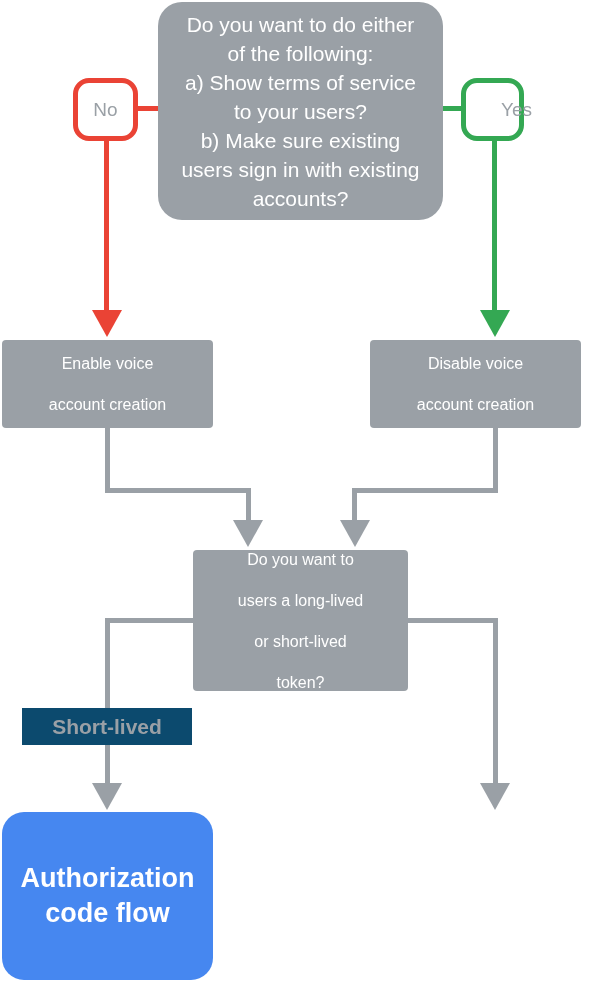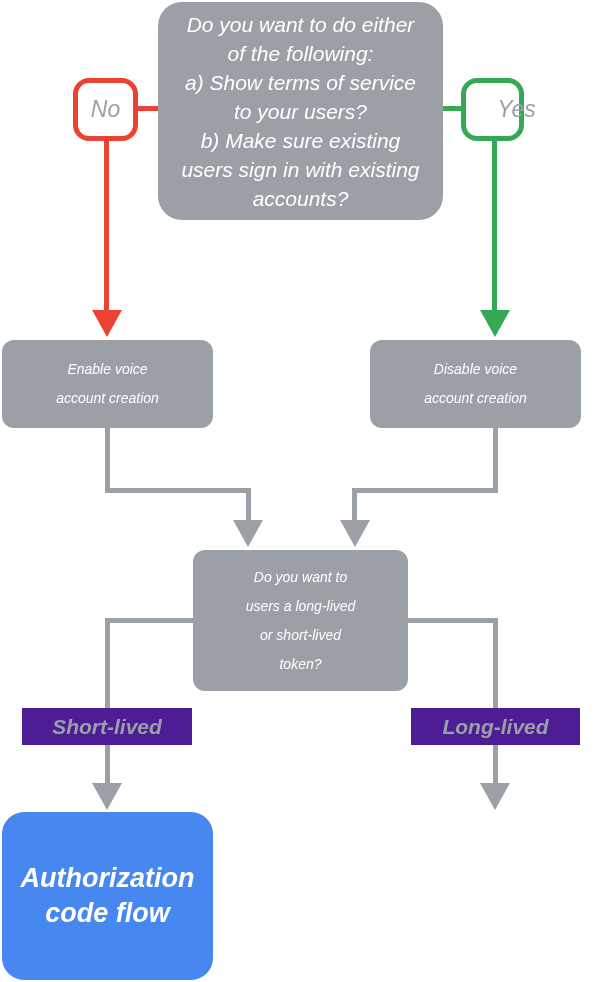--- a/index.html
+++ b/index.html
@@ -14,21 +14,20 @@
   html, body { background: #ffffff; }
   body {
     font-family: "Liberation Sans", "DejaVu Sans", sans-serif;
   }
   .canvas {
     position: relative;
     width: 604px;
     height: 982px;
     overflow: hidden;
     background: #ffffff;
-    font-style: italic;
   }
   .line { position: absolute; background: var(--gray); }
   .line.red { background: var(--red); }
   .line.green { background: var(--green); }
   .arrow {
     position: absolute;
     width: 0; height: 0;
     border-left: 15px solid transparent;
     border-right: 15px solid transparent;
     border-top: 27px solid var(--gray);
@@ -39,40 +38,40 @@
     position: absolute;
     display: flex;
     align-items: center;
     justify-content: center;
     text-align: center;
     white-space: pre-line;
   }
   .gray-node {
     background: var(--gray);
     color: var(--node-text);
-    border-radius: 12px;
-    font-size: 14px;
-    line-height: 29px;
+    border-radius: 4px;
+    font-size: 16px;
+    line-height: 41px;
   }
   .root-node {
     border-radius: 24px;
     font-size: 21px;
     line-height: 29px;
   }
   .badge {
     background: #ffffff;
     border: 5px solid var(--red);
     border-radius: 16px;
     color: var(--label-text);
-    font-size: 23px;
+    font-size: 19px;
     font-weight: 500;
   }
   .badge.green-border { border-color: var(--green); padding-left: 48px; }
   .pill-label {
-    background: #4c1d95;
+    background: #0c4a6e;
     color: var(--label-text);
     font-size: 21px;
     font-weight: 700;
     z-index: 3;
   }
   .blue-node {
     background: var(--blue);
     color: var(--node-text);
     border-radius: 22px;
     font-size: 27px;
@@ -129,19 +128,18 @@
   <div class="node gray-node" style="left:370px; top:340px; width:211px; height:88px;">Disable voice
 account creation</div>
 
   <div class="node gray-node" style="left:193px; top:550px; width:215px; height:141px;">Do you want to
 users a long-lived
 or short-lived
 token?</div>
 
   <div class="node pill-label" style="left:22px; top:708px; width:170px; height:37px;">Short-lived</div>
 
-  <div class="node pill-label" style="left:411px; top:708px; width:169px; height:37px;">Long-lived</div>
 
   <div class="node blue-node" style="left:2px; top:812px; width:211px; height:168px;">Authorization
 code flow</div>
 
 
 </div>
 
 </body></html>

